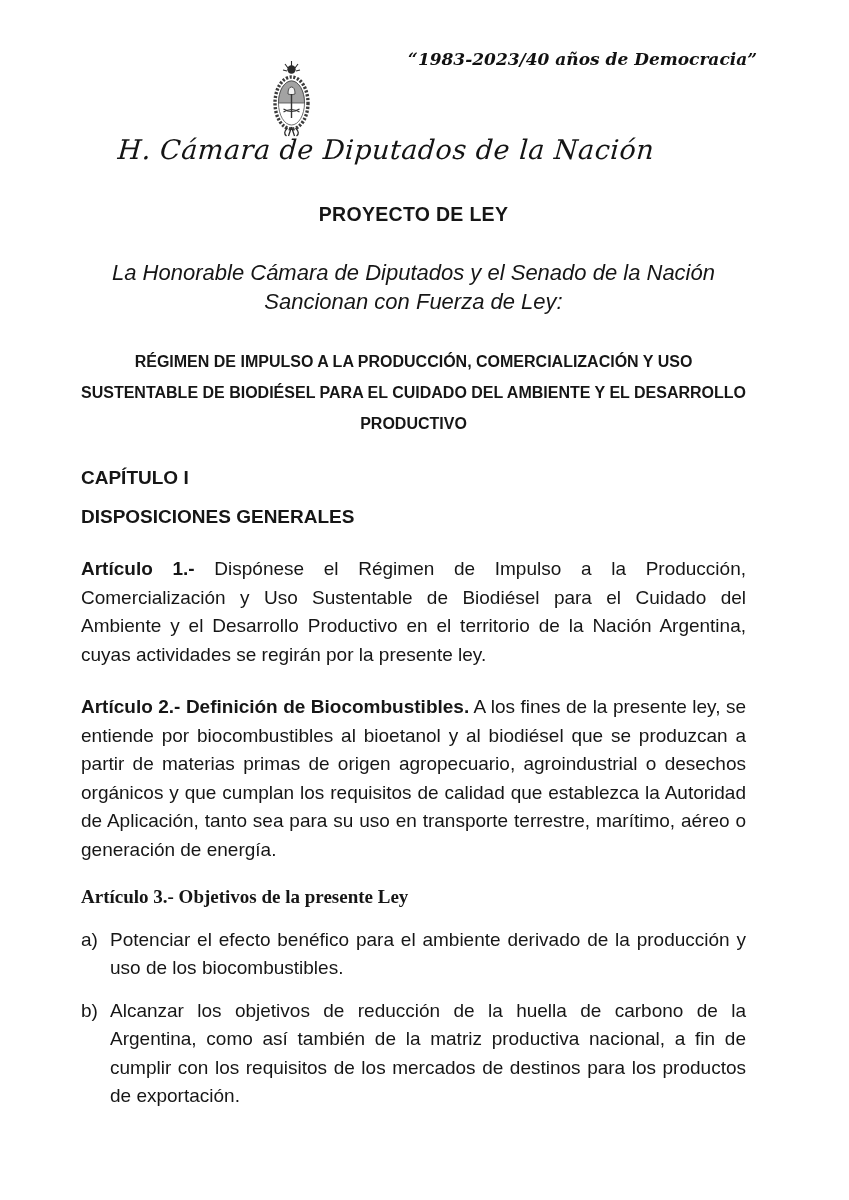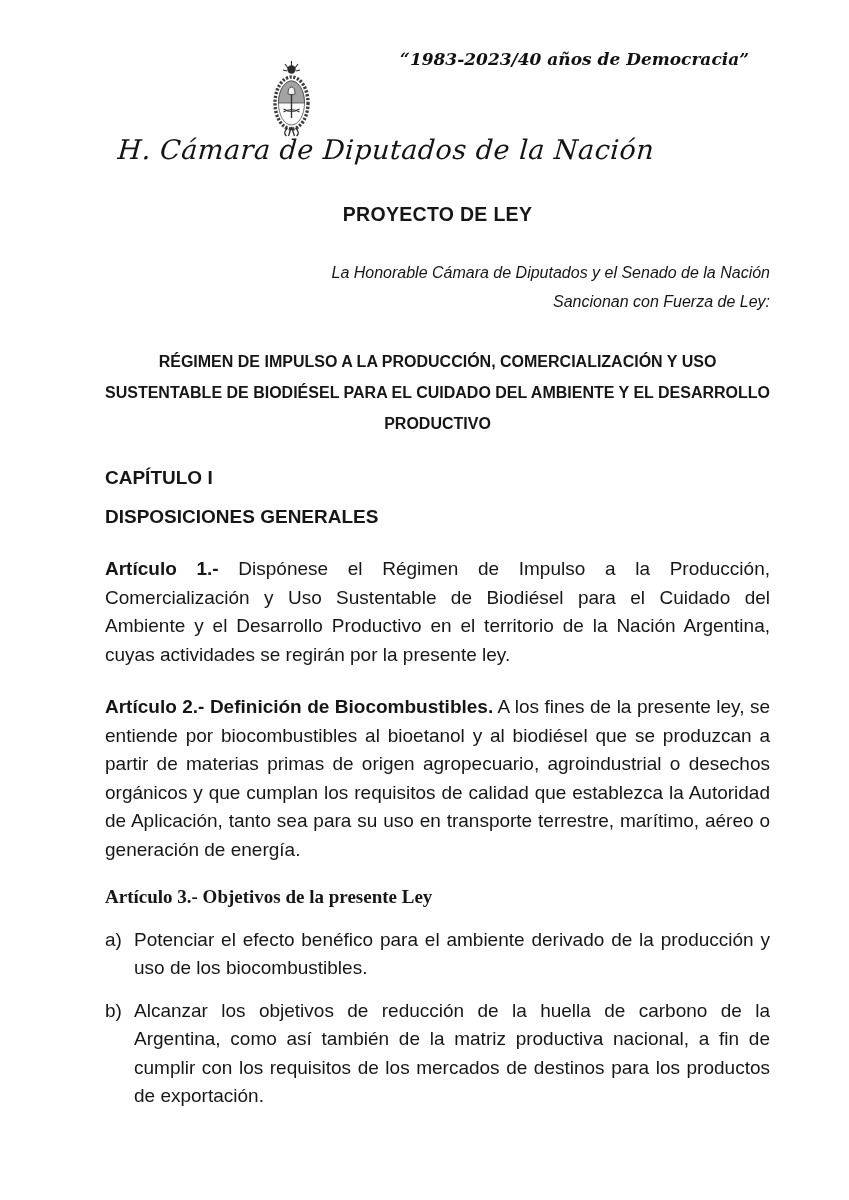--- a/index.html
+++ b/index.html
@@ -9,21 +9,21 @@
     height: 1200px;
     margin: 0 auto;
     background: #ffffff;
     color: #161616;
     font-family: "Liberation Sans", "DejaVu Sans", sans-serif;
     overflow: hidden;
   }
   .motto {
     position: absolute;
     top: 49px;
-    right: 100px;
+    right: 92px;
     font-family: "DejaVu Serif", "Liberation Serif", serif;
     font-style: italic;
     font-weight: bold;
     font-size: 17px;
     color: #111;
     white-space: nowrap;
   }
   .emblem {
     position: absolute;
     left: 268px;
@@ -38,36 +38,36 @@
     font-family: "DejaVu Serif", "Liberation Serif", serif;
     font-style: italic;
     font-size: 27px;
     letter-spacing: 0.5px;
     color: #141414;
     white-space: nowrap;
     transform: skewX(-4deg);
   }
   .content {
     position: absolute;
-    left: 105px;
+    left: 81px;
     top: 0;
     width: 665px;
   }
   .doc-title {
     margin: 203px 0 0 0;
     text-align: center;
     font-size: 19.5px;
     font-weight: bold;
     letter-spacing: 0.3px;
   }
   .preamble {
     margin-top: 32px;
-    text-align: right;
+    text-align: center;
     font-style: italic;
-    font-size: 16px;
+    font-size: 22px;
     line-height: 29px;
   }
   .law-title {
     margin-top: 30px;
     text-align: center;
     font-weight: bold;
     font-size: 16px;
     line-height: 31px;
   }
   .chapter {

